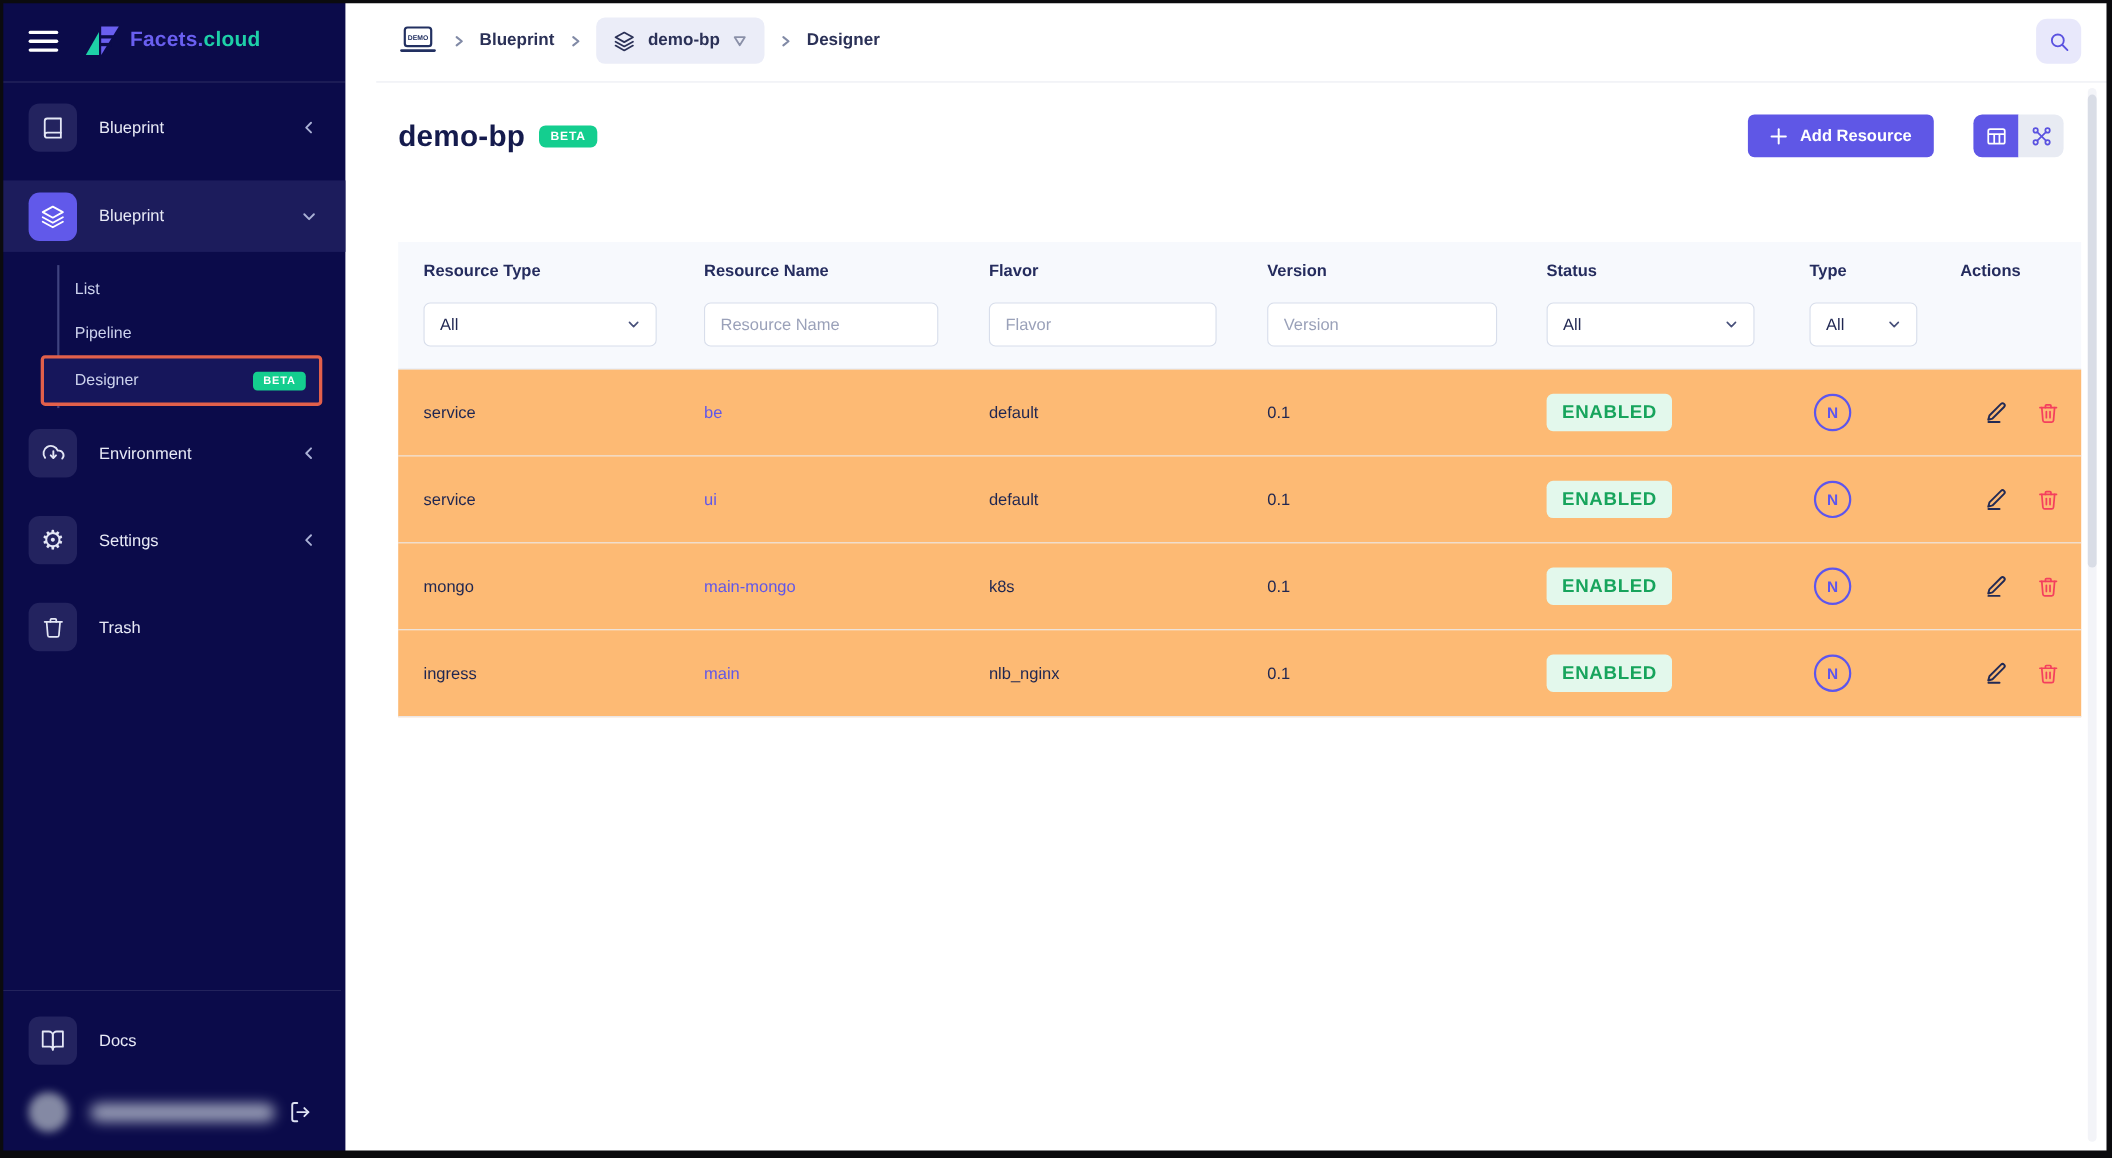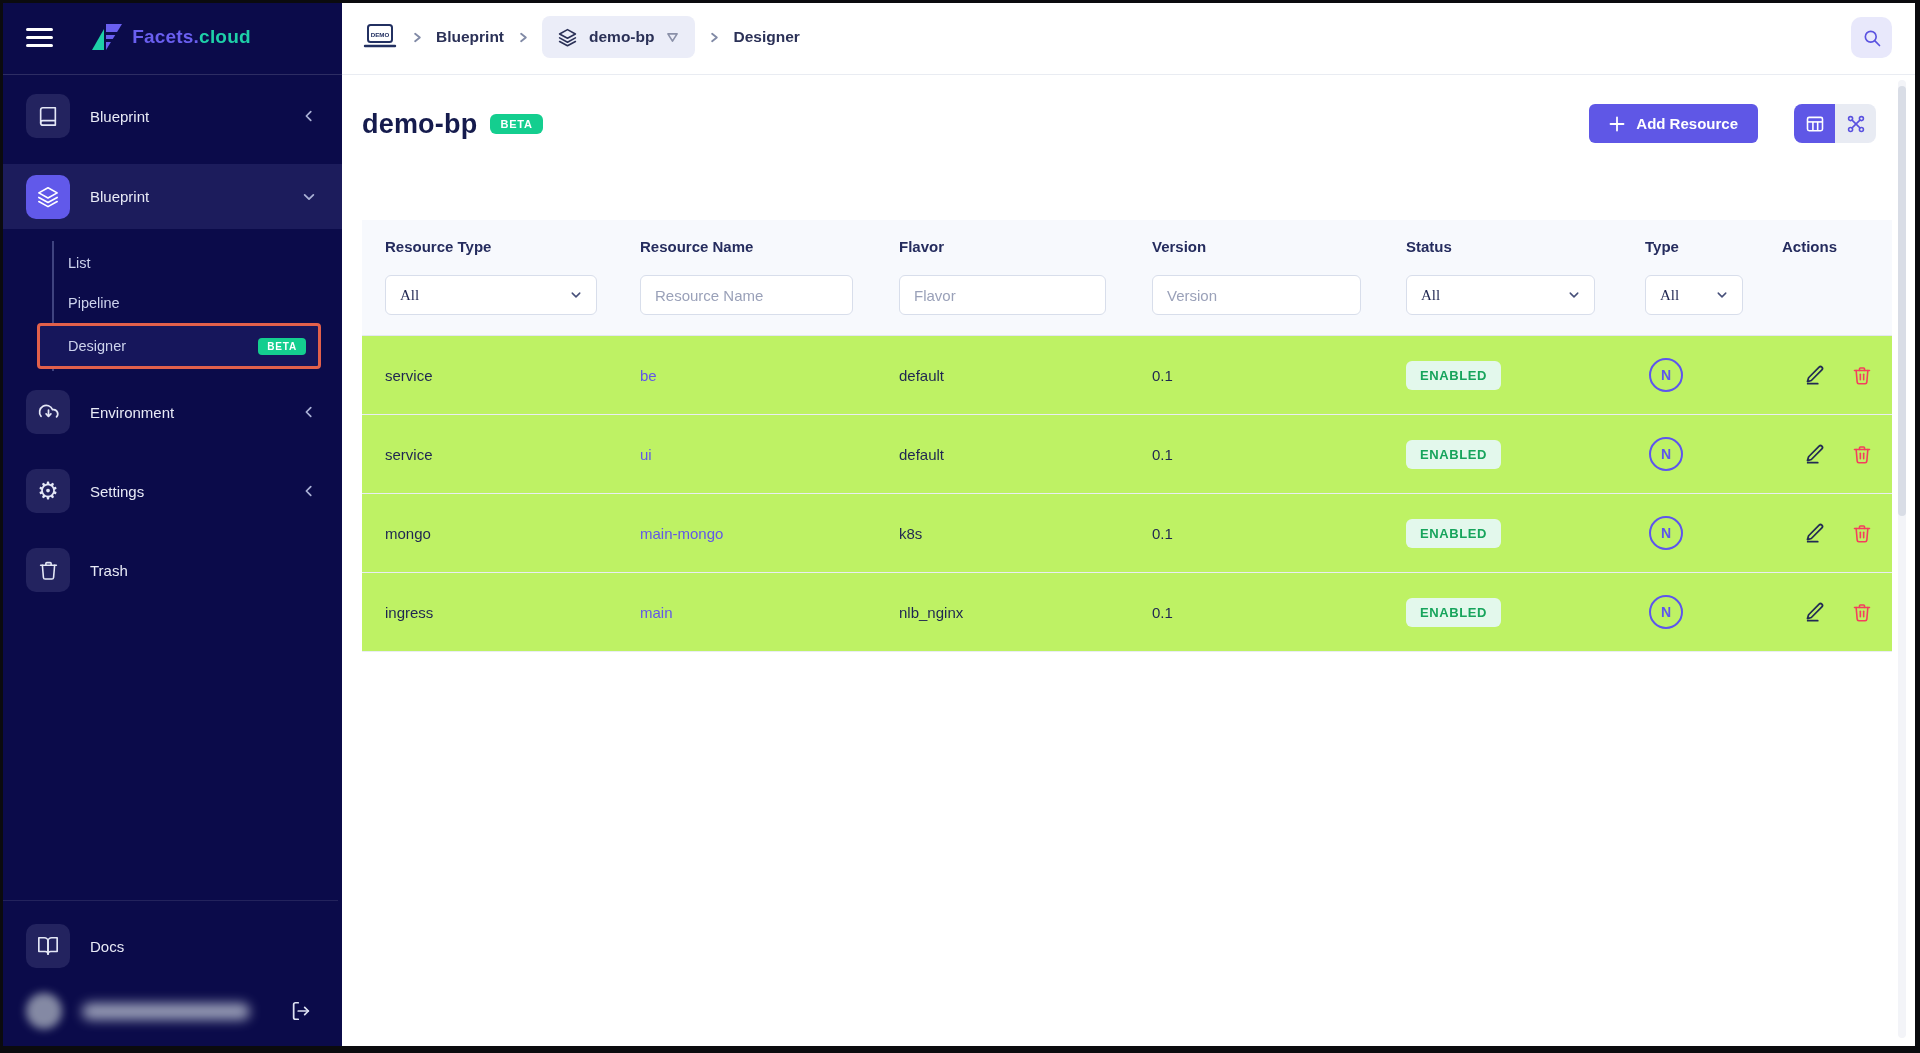--- a/index.html
+++ b/index.html
@@ -1,20 +1,20 @@
 <!DOCTYPE html>
 <html><head>
 <meta charset="utf-8">
 <style>
   * { margin:0; padding:0; box-sizing:border-box; }
   html,body { width:1920px; height:1053px; overflow:hidden; font-family:"Liberation Sans", sans-serif; background:#fff; }
   .frame { position:absolute; inset:0; border:3px solid #0b0b0e; border-right-width:5px; border-bottom-width:7px; pointer-events:none; z-index:999; }
 
   
-  .sidebar { position:absolute; left:0; top:0; width:342px; height:1053px; background:#0b0b4a; color:#e8eaf6; }
+  .sidebar { position:absolute; left:0; top:0; width:314px; height:1053px; background:#0b0b4a; color:#e8eaf6; }
   .side-top { height:75px; display:flex; align-items:center; padding:0 26px; border-bottom:1px solid rgba(255,255,255,0.14); position:relative; }
   .hamburger { width:27px; display:flex; flex-direction:column; gap:5px; cursor:pointer; }
   .hamburger span { height:3px; background:#fff; border-radius:2px; display:block; }
   .brand { position:absolute; left:0; right:0; display:flex; align-items:center; justify-content:center; gap:9px; pointer-events:none; }
   .brand-text { font-size:19px; font-weight:bold; letter-spacing:0.2px; }
   .brand-text .p1 { color:#6a5ff0; }
   .brand-text .p2 { color:#1ed0a8; }
 
   .nav { padding-top:10px; }
   .nav-item { height:62px; margin:0 0 17px 0; padding:0 26px; display:flex; align-items:center; gap:20px; cursor:pointer; }
@@ -58,28 +58,28 @@
   .tog.idle { background:#e8ebf3; border-radius:0 8px 8px 0; color:#5a52e0; }
 
   
   .table-wrap { margin:76px 28px 0 20px; }
   .thead { background:#f7f9fd; border-bottom:1px solid #e3e8f1; padding:18px 23px 20px; }
   .tgrid { display:grid; grid-template-columns:255px 259px 253px 254px 239px 137px 1fr; align-items:center; }
   .th { font-size:15px; font-weight:bold; color:#252c5e; }
   .filters { margin-top:20px; }
   .f-input { height:40px; border:1px solid #d8deeb; border-radius:6px; background:#fff; font-size:15px; color:#2a3158; padding:0 14px; font-family:inherit; outline:none; }
   .f-input::placeholder { color:#9aa1b9; }
-  .f-select { height:40px; border:1px solid #d8deeb; border-radius:6px; background:#fff; display:flex; align-items:center; padding:0 14px; font-size:15px; color:#1f2651; cursor:pointer;font-family:Liberation Serif, serif; }
+  .f-select { height:40px; border:1px solid #d8deeb; border-radius:6px; background:#fff; display:flex; align-items:center; padding:0 14px; font-size:15px; color:#1f2651; cursor:pointer; }
   .f-select .sel-chev { margin-left:auto; color:#47507a; display:flex; }
   .w-rt { width:212px; } .w-rn { width:213px; } .w-fl { width:207px; } .w-vs { width:209px; } .w-st { width:189px; } .w-ty { width:98px; }
 
-  .trow { height:79px; border-bottom:1px solid #e9edf4; padding:0 23px; background:#bef264; }
+  .trow { height:79px; border-bottom:1px solid #e9edf4; padding:0 23px; background:#fdba74; }
   .td { font-size:15px; color:#1f2651; }
   .td.link { color:#6157e8; cursor:pointer; }
-  .status-badge { display:inline-block; background:#e3f8ec; color:#17a45c; font-size:13px; font-weight:bold; letter-spacing:0.6px; padding:7px 14px; border-radius:6px; }
+  .status-badge { display:inline-block; background:#e3f8ec; color:#17a45c; font-size:17px; font-weight:bold; letter-spacing:0.6px; padding:7px 14px; border-radius:6px; }
   .type-circle { display:inline-flex; width:34px; height:34px; border:2px solid #5d55ee; border-radius:50%; color:#5d55ee; font-weight:bold; font-size:14px; align-items:center; justify-content:center; margin-left:4px; }
   .actions-cell { display:flex; align-items:center; gap:26px; padding-left:22px; }
   .row-icon { display:flex; cursor:pointer; }
   .row-icon.edit { color:#222a54; }
   .row-icon.del { color:#f43f5e; }
 
   .scrollbar { position:absolute; right:14px; top:80px; width:8px; height:958px; background:#f3f4f8; border-radius:4px; }
   .scroll-thumb { position:absolute; left:0; top:6px; width:8px; height:430px; background:#d9dde6; border-radius:4px; }
 </style>
 </head>

